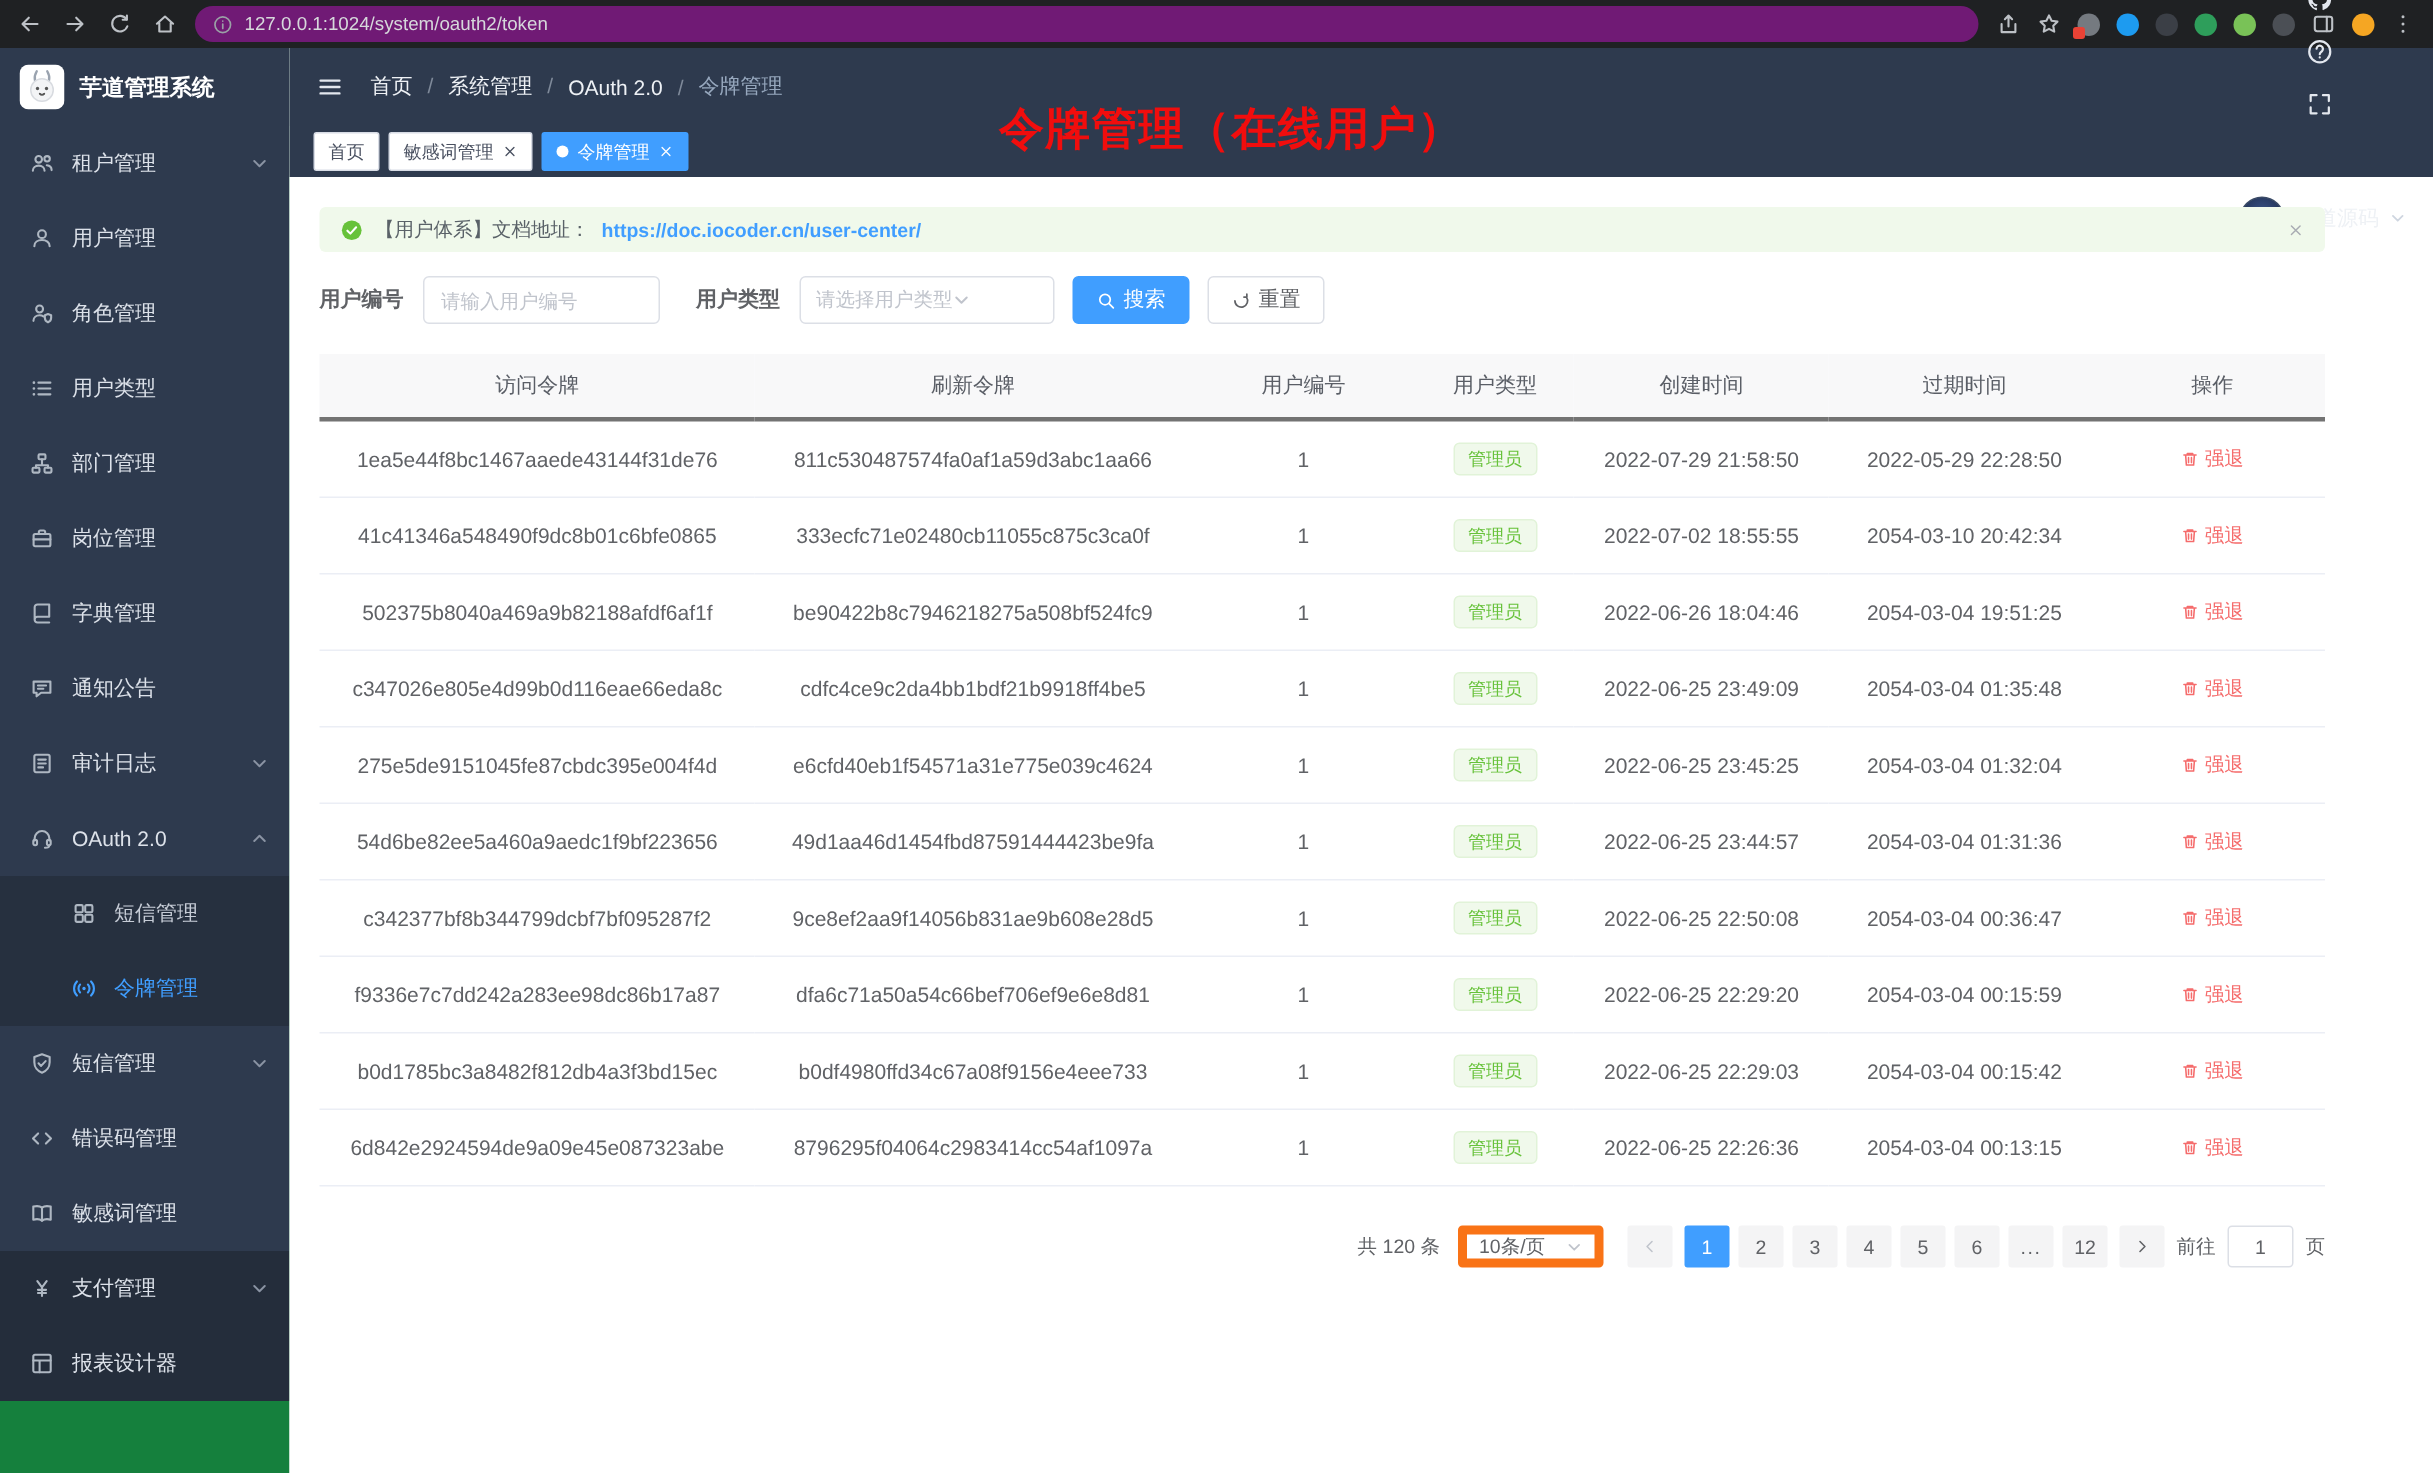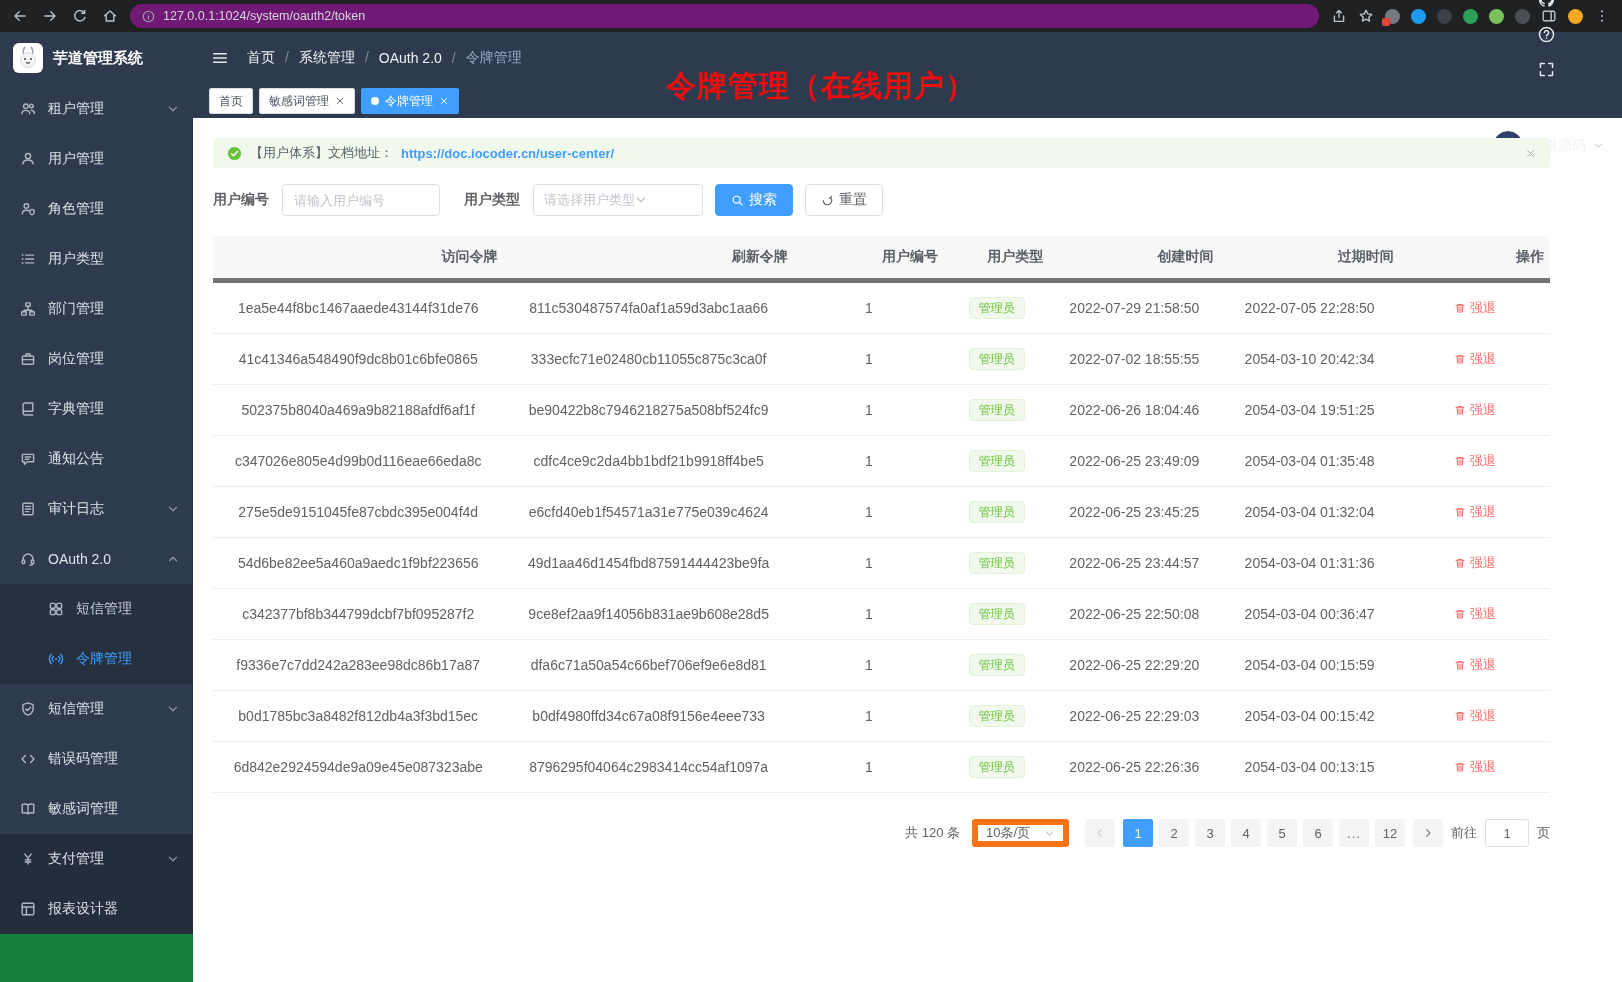--- a/index.html
+++ b/index.html
@@ -77,21 +77,21 @@
   .f-input{width:158px;height:32px;border:1px solid #dcdfe6;border-radius:4px;padding:0 11px;font-size:13px;color:#606266;outline:none;font-family:inherit;background:#fff;}
   .f-input::placeholder{color:#c0c4cc;}
   .f-select{width:170px;height:32px;border:1px solid #dcdfe6;border-radius:4px;padding:0 10px;display:flex;align-items:center;justify-content:flex-start;cursor:pointer;background:#fff;}
   .f-placeholder{color:#c0c4cc;font-size:13px;}
   .f-caret{width:12px;height:12px;color:#c0c4cc;}
   .btn-primary{margin-left:12px;height:32px;background:#409eff;border:1px solid #409eff;color:#fff;border-radius:4px;padding:0 15px;font-size:14px;display:inline-flex;align-items:center;gap:5px;cursor:pointer;font-family:inherit;}
   .btn-plain{margin-left:12px;height:32px;background:#fff;border:1px solid #dcdfe6;color:#606266;border-radius:4px;padding:0 15px;font-size:14px;display:inline-flex;align-items:center;gap:5px;cursor:pointer;font-family:inherit;}
   .bicon16{width:13px;height:13px;}
 
   .token-table{width:100%;border-collapse:collapse;margin-top:20px;table-layout:fixed;font-size:14px;}
-  .token-table th{background:#f8f8f9;color:#5a5e66;font-weight:700;padding:12px 6px;text-align:right;border-bottom:5px solid #737373;white-space:nowrap;}
+  .token-table th{background:#f8f8f9;color:#5a5e66;font-weight:400;padding:12px 6px;text-align:center;border-bottom:3px solid #737373;white-space:nowrap;}
   .token-table td{padding:14px 6px;color:#606266;text-align:center;border-bottom:1px solid #ebeef5;white-space:nowrap;overflow:hidden;}
   .tag-success{display:inline-block;background:#f0f9eb;border:1px solid #e1f3d8;color:#67c23a;font-size:12px;padding:1px 9px;border-radius:4px;line-height:18px;}
   .danger-link{color:#f56c6c;font-size:13px;display:inline-flex;align-items:center;gap:4px;cursor:pointer;}
   .ticon{width:12px;height:12px;}
 
   .pagination{display:flex;align-items:center;justify-content:flex-end;margin-top:26px;gap:8px;font-size:13px;color:#606266;}
   .pg-total{margin-right:4px;}
   .pg-size{width:97px;height:28px;border:6px solid #f97316;border-radius:3px;display:flex;align-items:center;justify-content:space-between;padding:0 8px;cursor:pointer;margin-right:8px;background:#fff;}
   .pg-caret{width:11px;height:11px;color:#c0c4cc;}
   .pg-btn{min-width:30px;height:28px;border:none;background:#f4f4f5;color:#606266;border-radius:2px;font-size:13px;cursor:pointer;display:inline-flex;align-items:center;justify-content:center;font-family:inherit;padding:0 5px;}
@@ -566,21 +566,21 @@
         <tbody>
 
             <tr>
               <td>1ea5e44f8bc1467aaede43144f31de76</td>
               <td>811c530487574fa0af1a59d3abc1aa66</td>
               <td>1</td>
               <td>
                 <span class="tag-success">管理员</span>
               </td>
               <td>2022-07-29 21:58:50</td>
-              <td>2022-07-05 22:28:50</td>
+              <td>2022-05-29 22:28:50</td>
               <td>
                 <a class="danger-link">
                   <i class="icon ticon">
                     <svg viewBox="0 0 16 16" fill="none" stroke="currentColor" stroke-width="1.4" stroke-linecap="round" stroke-linejoin="round">
                       <path d="M2.6 4.4h10.8M5.6 4.4V3.2h4.8v1.2M4.1 4.4l.7 9h6.4l.7-9M6.7 6.8v4.4M9.3 6.8v4.4"></path>
                     </svg>
                   </i>
                   <span>强退</span>
                 </a>
               </td>

